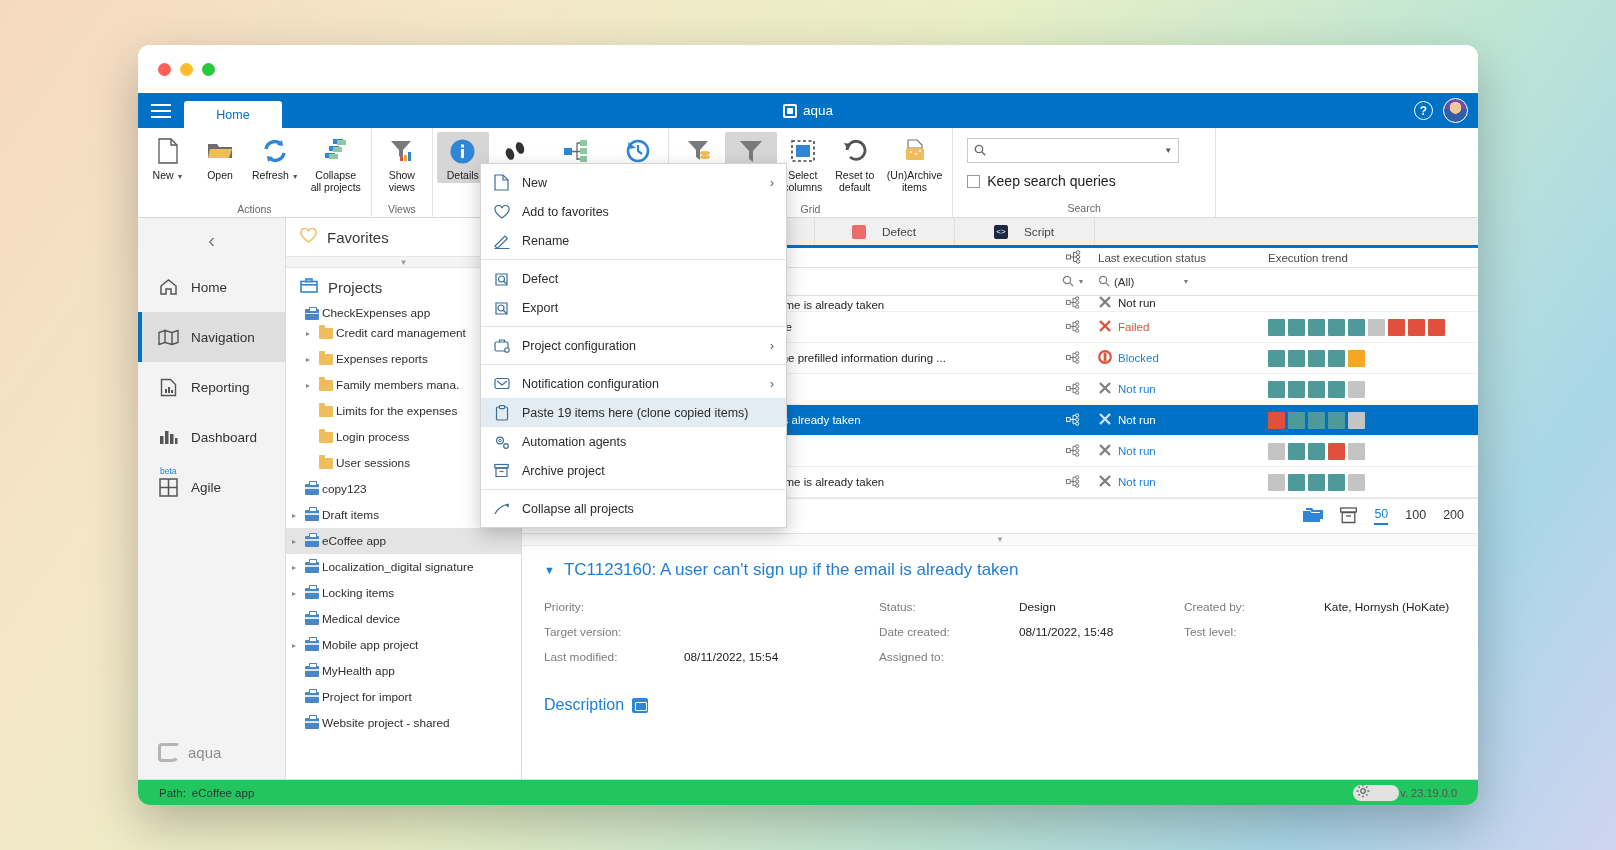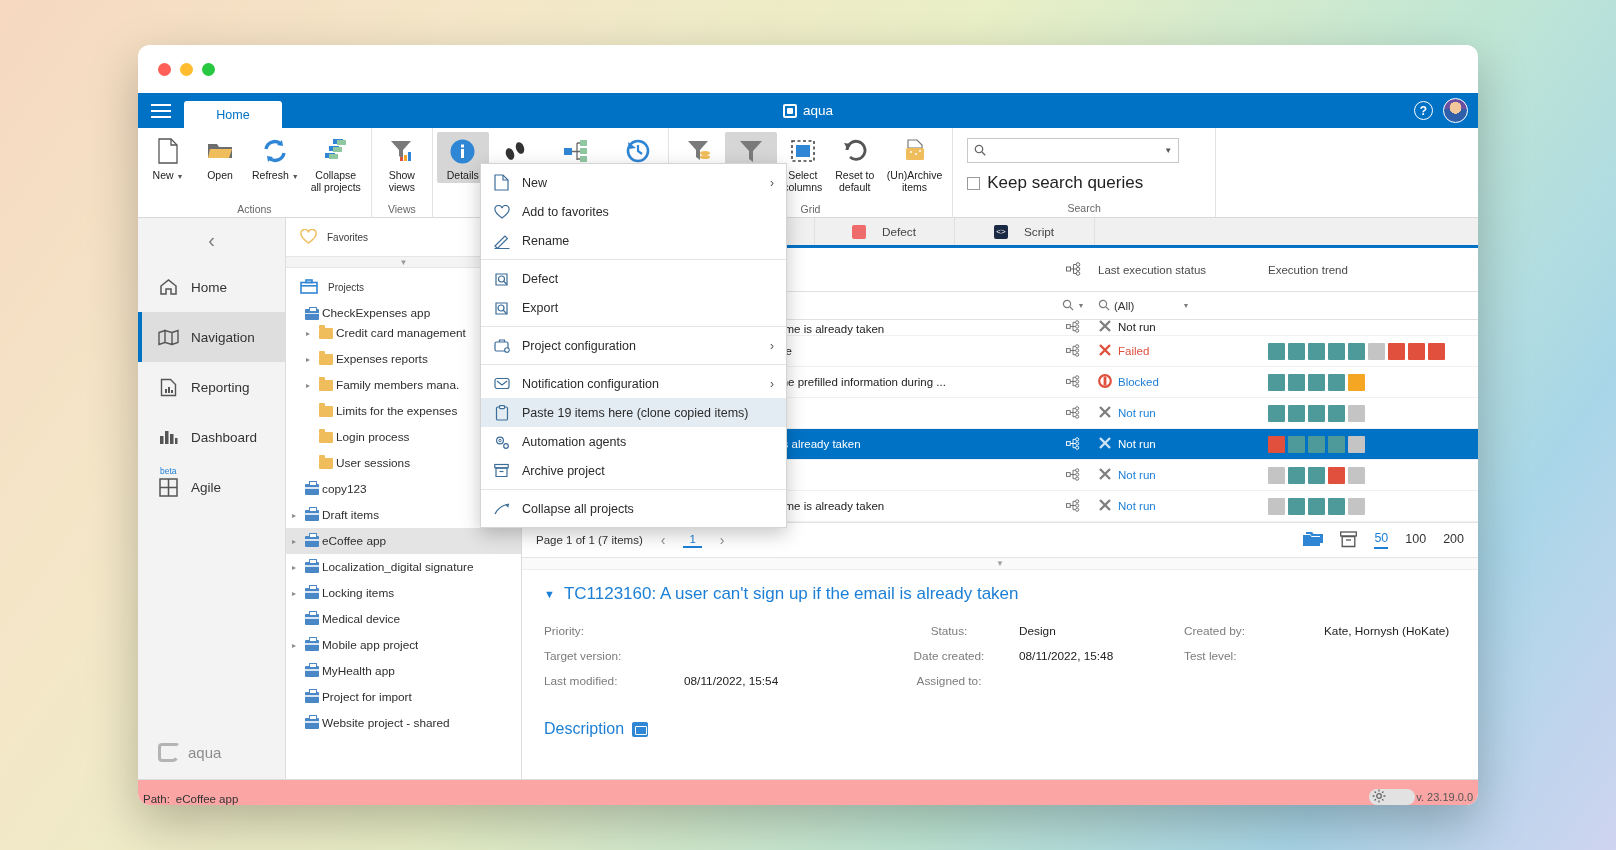--- a/index.html
+++ b/index.html
@@ -75,42 +75,42 @@
   .caret-dn { font-size:7px; color:#555; }
 
   
   .search-group { flex:1; display:flex; flex-direction:column; border-right:1px solid #e3e3e3; }
   .search-inner { flex:1; padding:10px 14px 0 14px; }
   .search-box {
     height:25px; border:1px solid #c8c8c8; background:#fff; display:flex; align-items:center;
     padding:0 6px; gap:6px; width:212px;
   }
   .search-box input { border:none; outline:none; font-size:11.5px; flex:1; font-family:"Liberation Sans",sans-serif; }
-  .keep-row { display:flex; align-items:center; gap:7px; margin-top:10px; font-size:17px; color:#222; }
+  .keep-row { display:flex; align-items:center; gap:7px; margin-top:10px; font-size:14px; color:#222; }
   .chk { width:13px;height:13px;border:1px solid #9a9a9a;background:#fff;display:inline-block; }
   .ribbon-tail { flex:1; }
 
   
   .body { flex:1; display:flex; min-height:0; }
 
   
   .rail { width:148px; background:#f3f3f3; border-right:1px solid #dcdcdc; display:flex; flex-direction:column; flex:0 0 148px; }
   .rail-collapse { height:44px; display:flex; align-items:center; justify-content:center; color:#7a7a7a; font-size:20px; cursor:pointer; }
   .rail-item { height:50px; display:flex; align-items:center; gap:12px; padding-left:19px; font-size:13.5px; color:#333; cursor:pointer; position:relative; }
   .rail-item.active { background:#dedede; }
   .rail-item.active::before { content:""; position:absolute; left:0; top:0; bottom:0; width:4px; background:#0072c6; }
   .rail-item .ri { width:22px; display:flex; align-items:center; justify-content:center; color:#555; }
   .beta-tag { position:absolute; left:22px; top:4px; font-size:8.5px; color:#1c7fd6; }
   .rail-spacer { flex:1; }
   .rail-logo { height:54px; display:flex; align-items:center; gap:8px; padding-left:20px; color:#8d8d8d; font-size:15px; }
   .rail-logo .mark { width:22px;height:19px;border:3px solid #b4b4b4;border-radius:4px 4px 8px 4px;border-right-color:transparent; }
 
   
   .tree-pane { width:236px; background:#fff; border-right:1px solid #dcdcdc; display:flex; flex-direction:column; flex:0 0 236px; min-height:0; }
-  .tree-head { height:38px; display:flex; align-items:center; gap:10px; padding-left:14px; font-size:10px; color:#3a3a3a; cursor:pointer; }
+  .tree-head { height:38px; display:flex; align-items:center; gap:10px; padding-left:14px; font-size:15px; color:#3a3a3a; cursor:pointer; }
   .tree-sep { height:12px; background:#f4f4f4; border-top:1px solid #e6e6e6; border-bottom:1px solid #e6e6e6;
     display:flex; align-items:center; justify-content:center; color:#9b9b9b; font-size:8px; }
   .tree-scroll { flex:1; overflow:hidden; position:relative; }
   .tnode { height:26px; display:flex; align-items:center; font-size:11.8px; color:#2e2e2e; cursor:pointer; padding-right:4px; white-space:nowrap; }
   .tnode.selected { background:#e4e4e4; }
   .tnode .exp { width:16px; text-align:center; color:#8a8a8a; font-size:8px; flex:0 0 16px; }
   .tnode .tico { width:20px; display:flex; align-items:center; justify-content:center; flex:0 0 20px; }
   .tnode .tlabel { overflow:hidden; text-overflow:ellipsis; }
   .folder-ico { width:14px;height:11px;background:#f0bd5c;border-radius:1px;position:relative; }
   .folder-ico::before { content:"";position:absolute;top:-3px;left:0;width:6px;height:3px;background:#f0bd5c;border-radius:1px 1px 0 0; }
@@ -123,21 +123,21 @@
 
   .tabstrip { height:30px; background:#f0f0f0; display:flex; align-items:stretch; border-bottom:3px solid #0072c6; }
   .etab { display:flex; align-items:center; justify-content:center; gap:16px; font-size:11.8px;
     color:#444; padding:0 26px; cursor:pointer; border-right:1px solid #e0e0e0; min-width:140px; }
   .etab.active { background:#0072c6; color:#fff; }
   .tab-badge { width:14px; height:14px; border-radius:2px; display:inline-flex; align-items:center; justify-content:center;
     font-size:8px; color:#fff; }
 
   
   .grid-wrap { flex:0 0 auto; display:flex; flex-direction:column; background:#fff; }
-  .grid-head { height:44px; display:flex; align-items:center; border-bottom:1px solid #e1e1e1; font-size:11.5px; color:#4a4a4a; }
+  .grid-head { height:20px; display:flex; align-items:center; border-bottom:1px solid #e1e1e1; font-size:11.5px; color:#4a4a4a; }
   .grid-filter { height:28px; display:flex; align-items:center; border-bottom:1px solid #e1e1e1; font-size:11.5px; color:#4a4a4a; }
   .grow { height:31px; display:flex; align-items:center; font-size:11.5px; color:#222; border-bottom:1px solid #f0f0f0; cursor:pointer; }
   .grow.selected { background:#0072c6; color:#fff; }
   .c-id { width:96px; flex:0 0 96px; display:flex; align-items:center; gap:6px; padding-left:10px; }
   .c-name { flex:1; min-width:0; overflow:hidden; text-overflow:ellipsis; white-space:nowrap; padding-right:10px; }
   .c-dep { width:50px; flex:0 0 50px; display:flex; align-items:center; justify-content:center; }
   .c-status { width:170px; flex:0 0 170px; display:flex; align-items:center; gap:6px; }
   .c-trend { width:210px; flex:0 0 210px; display:flex; align-items:center; gap:3px; }
   .tcell { width:17px; height:17px; border-radius:1px; }
   .searchmini { display:flex; align-items:center; gap:4px; color:#7c7c7c; }
@@ -157,31 +157,31 @@
 
   .split-handle { height:12px; background:#fafafa; display:flex; align-items:center; justify-content:center;
       color:#a0a0a0; font-size:8px; cursor:row-resize; border-bottom:1px solid #ededed;}
 
   
   .detail { flex:1; overflow:hidden; padding:14px 22px 0 22px; background:#fff; min-height:0; }
   .detail-title { font-size:17px; color:#1c7fd6; display:flex; align-items:center; gap:9px; cursor:pointer; }
   .detail-title .chev { font-size:11px; }
   .meta { display:flex; margin-top:20px; font-size:11.8px; }
   .meta-col { display:flex; flex-direction:column; gap:11px; }
-  .meta-col.c1 { width:335px; } .meta-col.c2 { width:305px;text-align:center; } .meta-col.c3 { flex:1; }
+  .meta-col.c1 { width:335px; } .meta-col.c2 { width:305px; } .meta-col.c3 { flex:1; }
   .mrow { display:flex; }
   .mlabel { color:#7c7c7c; width:140px; flex:0 0 140px; }
   .mval { color:#222; }
   .desc { margin-top:32px; font-size:16px; color:#1c7fd6; display:flex; align-items:center; gap:8px; cursor:pointer; }
   .desc-ico { width:16px;height:15px;background:#2f86d4;border-radius:2px;position:relative; }
   .desc-ico::after{content:"";position:absolute;left:3px;top:4px;width:10px;height:7px;border:1.5px solid #fff;border-radius:1px;}
 
   
-  .statusbar { height:26px; background:#fca5a5; border-top:1px solid #dcdcdc; display:flex; align-items:flex-end;
-     padding:0 5px; font-size:11.5px; color:#333; flex:0 0 26px; }
+  .statusbar { height:26px; background:#22c55e; border-top:1px solid #dcdcdc; display:flex; align-items:center;
+     padding:0 21px; font-size:11.5px; color:#333; flex:0 0 26px; }
   .sb-right { margin-left:auto; display:flex; align-items:center; gap:1px; }
   .gear-pill { width:46px;height:16px;background:#e2e2e2;border-radius:9px;display:flex;align-items:center;padding-left:3px;cursor:pointer;}
   .gear-pill .g { color:#666; font-size:12px; }
   .ver { color:#555; font-size:11px; }
 
   
   .ctxmenu {
     position:absolute; left:342px; top:118px; width:307px;
     background:#fff; border:1px solid #d4d4d4; box-shadow:0 6px 18px rgba(0,0,0,.22);
     z-index:50; padding:4px 0;

